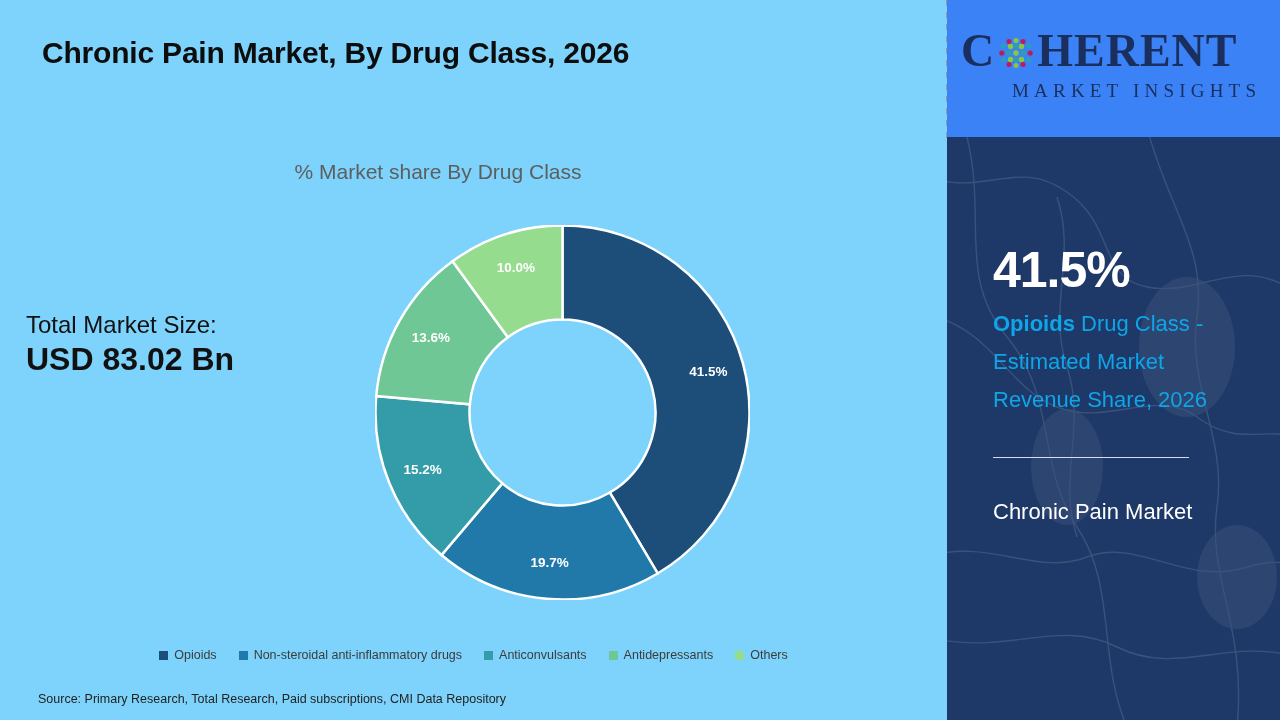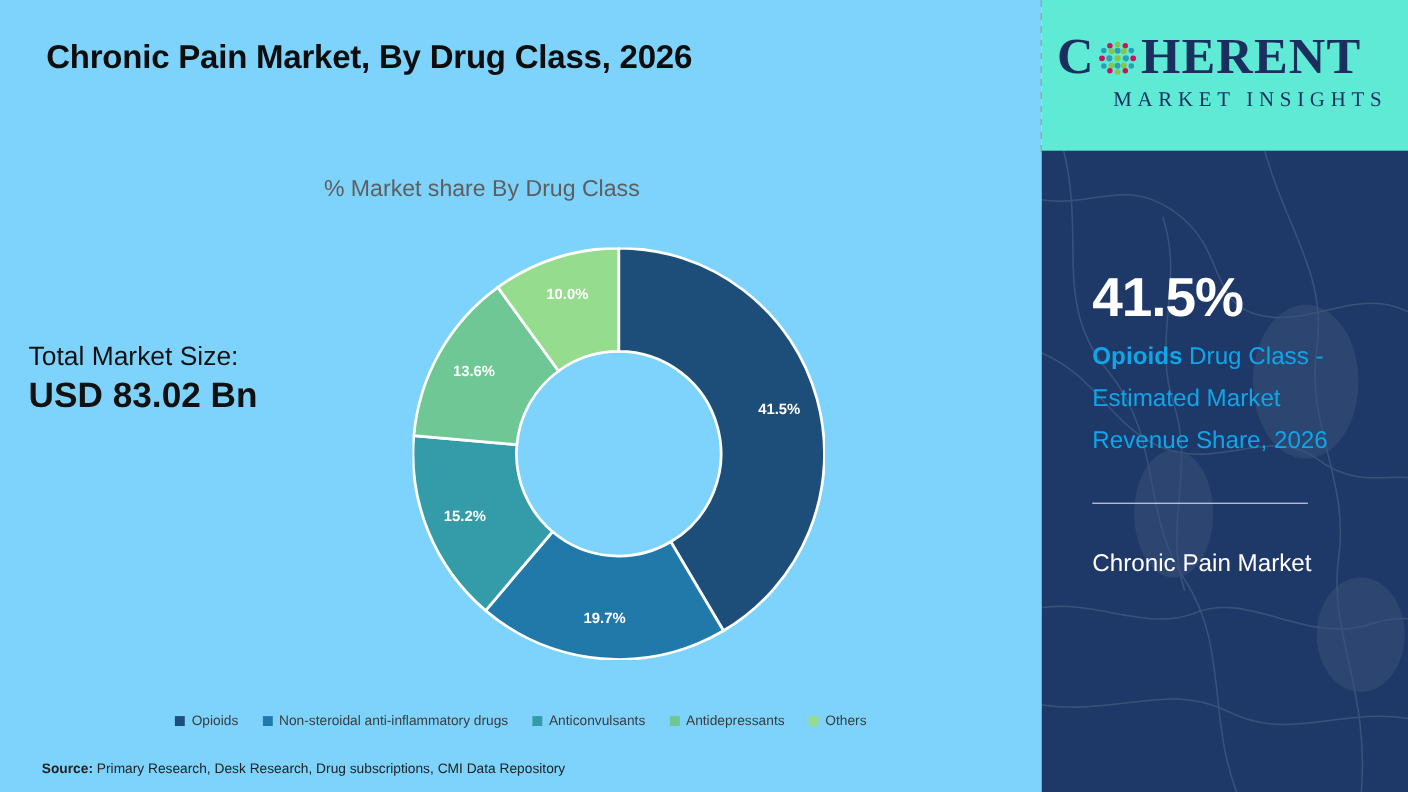--- a/index.html
+++ b/index.html
@@ -55,34 +55,34 @@
     font-size:12.5px; color:#3c3c3c;
   }
   .legend-item { display:flex; align-items:center; gap:6px; white-space:nowrap; }
   .legend-swatch { width:9px; height:9px; flex:none; }
 
   
   #source-row {
     position:absolute; left:38px; top:692px;
     font-size:12.5px; color:#222;
   }
-  #source-label { font-weight:bold; }
+  #source-label { font-weight:normal; }
 
   
   #vertical-divider {
     position:absolute; left:946px; top:0; width:2px; height:138px;
     background:repeating-linear-gradient(to bottom,#9a9a9a 0px,#9a9a9a 6px,transparent 6px,transparent 12px);
   }
 
   
   #sidebar { position:absolute; left:947px; top:0; width:333px; height:720px; }
 
   #logo-area {
     position:absolute; left:0; top:0; width:333px; height:138px;
-    background:#5eead4; overflow:hidden;
+    background:#3b82f6; overflow:hidden;
   }
   #logo-main {
     position:absolute; left:14px; top:28px;
     font-family:"Liberation Serif", serif;
     font-size:46px; font-weight:bold; color:#1b2f5e;
     letter-spacing:1px; line-height:1;
     white-space:nowrap;
   }
   #logo-globe {
     display:inline-block; width:40px; height:40px;
@@ -177,21 +177,21 @@
         <span class="legend-swatch" style="background: rgb(110, 199, 148);"></span>
         <span>Antidepressants</span>
       </div>
       <div class="legend-item">
         <span class="legend-swatch" style="background: rgb(149, 220, 143);"></span>
         <span>Others</span>
       </div>
     </div>
 
   <div id="source-row">
-    <span id="source-label">Source:</span><span id="source-text"> Primary Research, Desk Research, Drug subscriptions, CMI Data Repository</span>
+    <span id="source-label">Source:</span><span id="source-text"> Primary Research, Total Research, Paid subscriptions, CMI Data Repository</span>
   </div>
 </div>
 
 <div id="vertical-divider"></div>
 
 <div id="sidebar">
 
   <div id="logo-area">
     <div id="logo-main"><span>C</span><span id="logo-globe">
       <svg width="40" height="40" viewBox="0 0 40 40">

